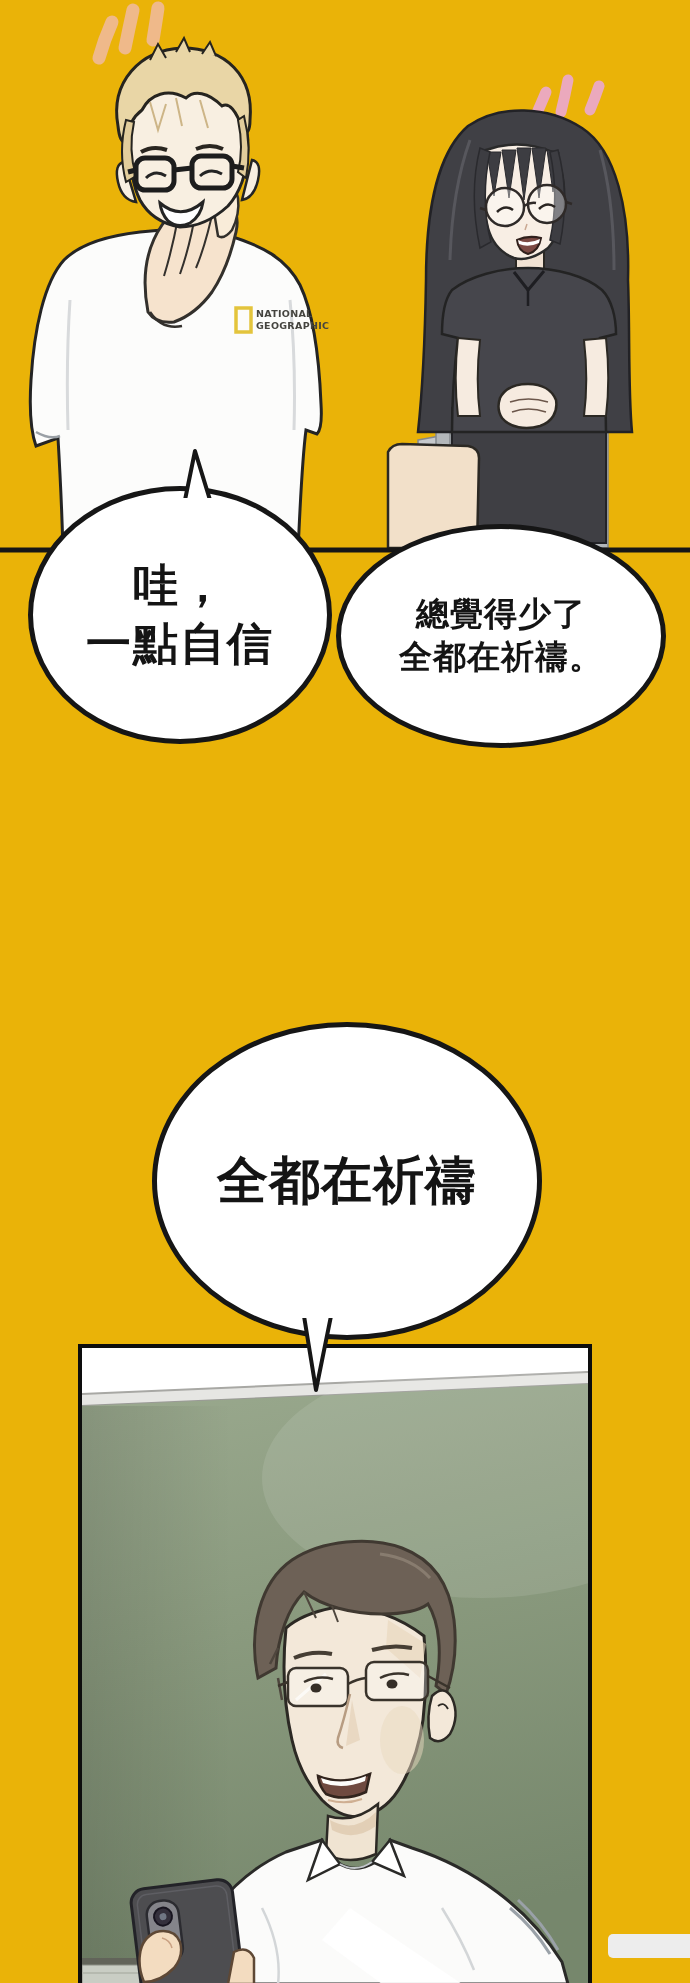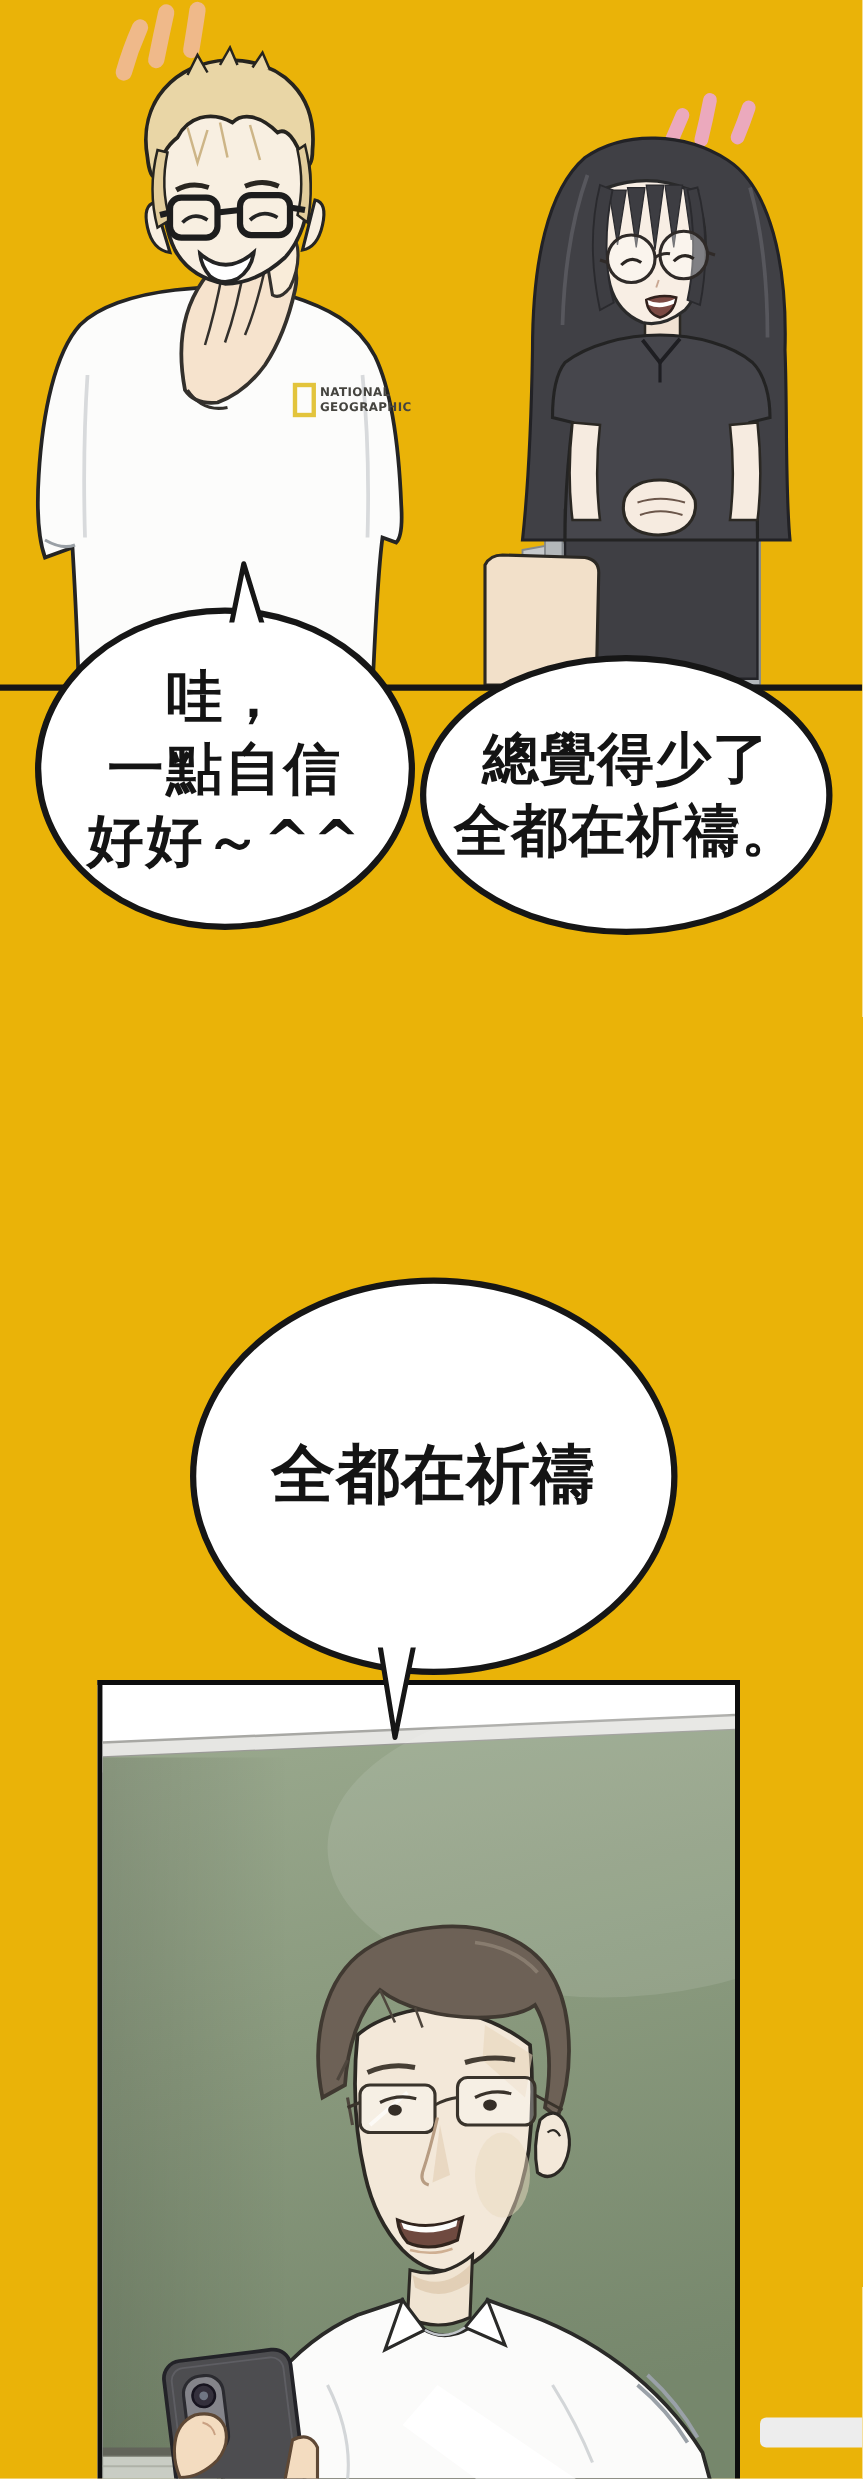--- a/index.html
+++ b/index.html
@@ -11,21 +11,21 @@
   .art{position:absolute;left:0;top:0;z-index:1;}
   .bubble{
     position:absolute;background:#ffffff;border:5px solid #161616;border-radius:50%;
     display:flex;flex-direction:column;align-items:center;justify-content:center;
     text-align:center;z-index:3;box-sizing:border-box;
   }
   .bubble .line{font-weight:600;color:#141414;white-space:nowrap;}
   .b1{left:28px;top:486px;width:304px;height:258px;}
   .b1 .line{font-size:45px;line-height:1.28;letter-spacing:2px;}
   .b2{left:336px;top:524px;width:330px;height:224px;}
-  .b2 .line{font-size:45px;line-height:1.3;letter-spacing:1px;}
+  .b2 .line{font-size:33px;line-height:1.3;letter-spacing:1px;}
   .b3{left:152px;top:1022px;width:390px;height:318px;}
   .b3 .line{font-size:51px;line-height:1.42;letter-spacing:1px;}
   .tail{position:absolute;z-index:4;}
   .tail-1{left:182px;top:448px;}
   .tail-3{left:301px;top:1318px;}
   .panel{
     position:absolute;left:78px;top:1344px;width:514px;height:640px;
     border:4px solid #0d0d0d;border-bottom:none;box-sizing:border-box;
     overflow:hidden;z-index:1;background:#ffffff;
   }
@@ -159,21 +159,20 @@
 
       <path d="M160,203 Q181,221 203,202 Q201,216 190,223 Q178,229 168,221 Q161,213 160,203 Z" fill="#ffffff" stroke="#242424" stroke-width="3"></path>
     </g>
 
     <path d="M0,550 L690,550" stroke="#161616" stroke-width="5"></path>
   </svg>
 
   <div class="bubble b1">
     <span class="line">哇，</span>
     <span class="line">一點自信</span>
-    <span class="line">好好～^^</span>
   </div>
   <svg class="tail tail-1" width="32" height="50" viewBox="0 0 32 50">
     <path d="M3,52 L13,3 L28,52" fill="#ffffff" stroke="#161616" stroke-width="4" stroke-linejoin="round"></path>
   </svg>
 
   <div class="bubble b2">
     <span class="line">總覺得少了</span>
     <span class="line">全都在祈禱。</span>
   </div>
 

